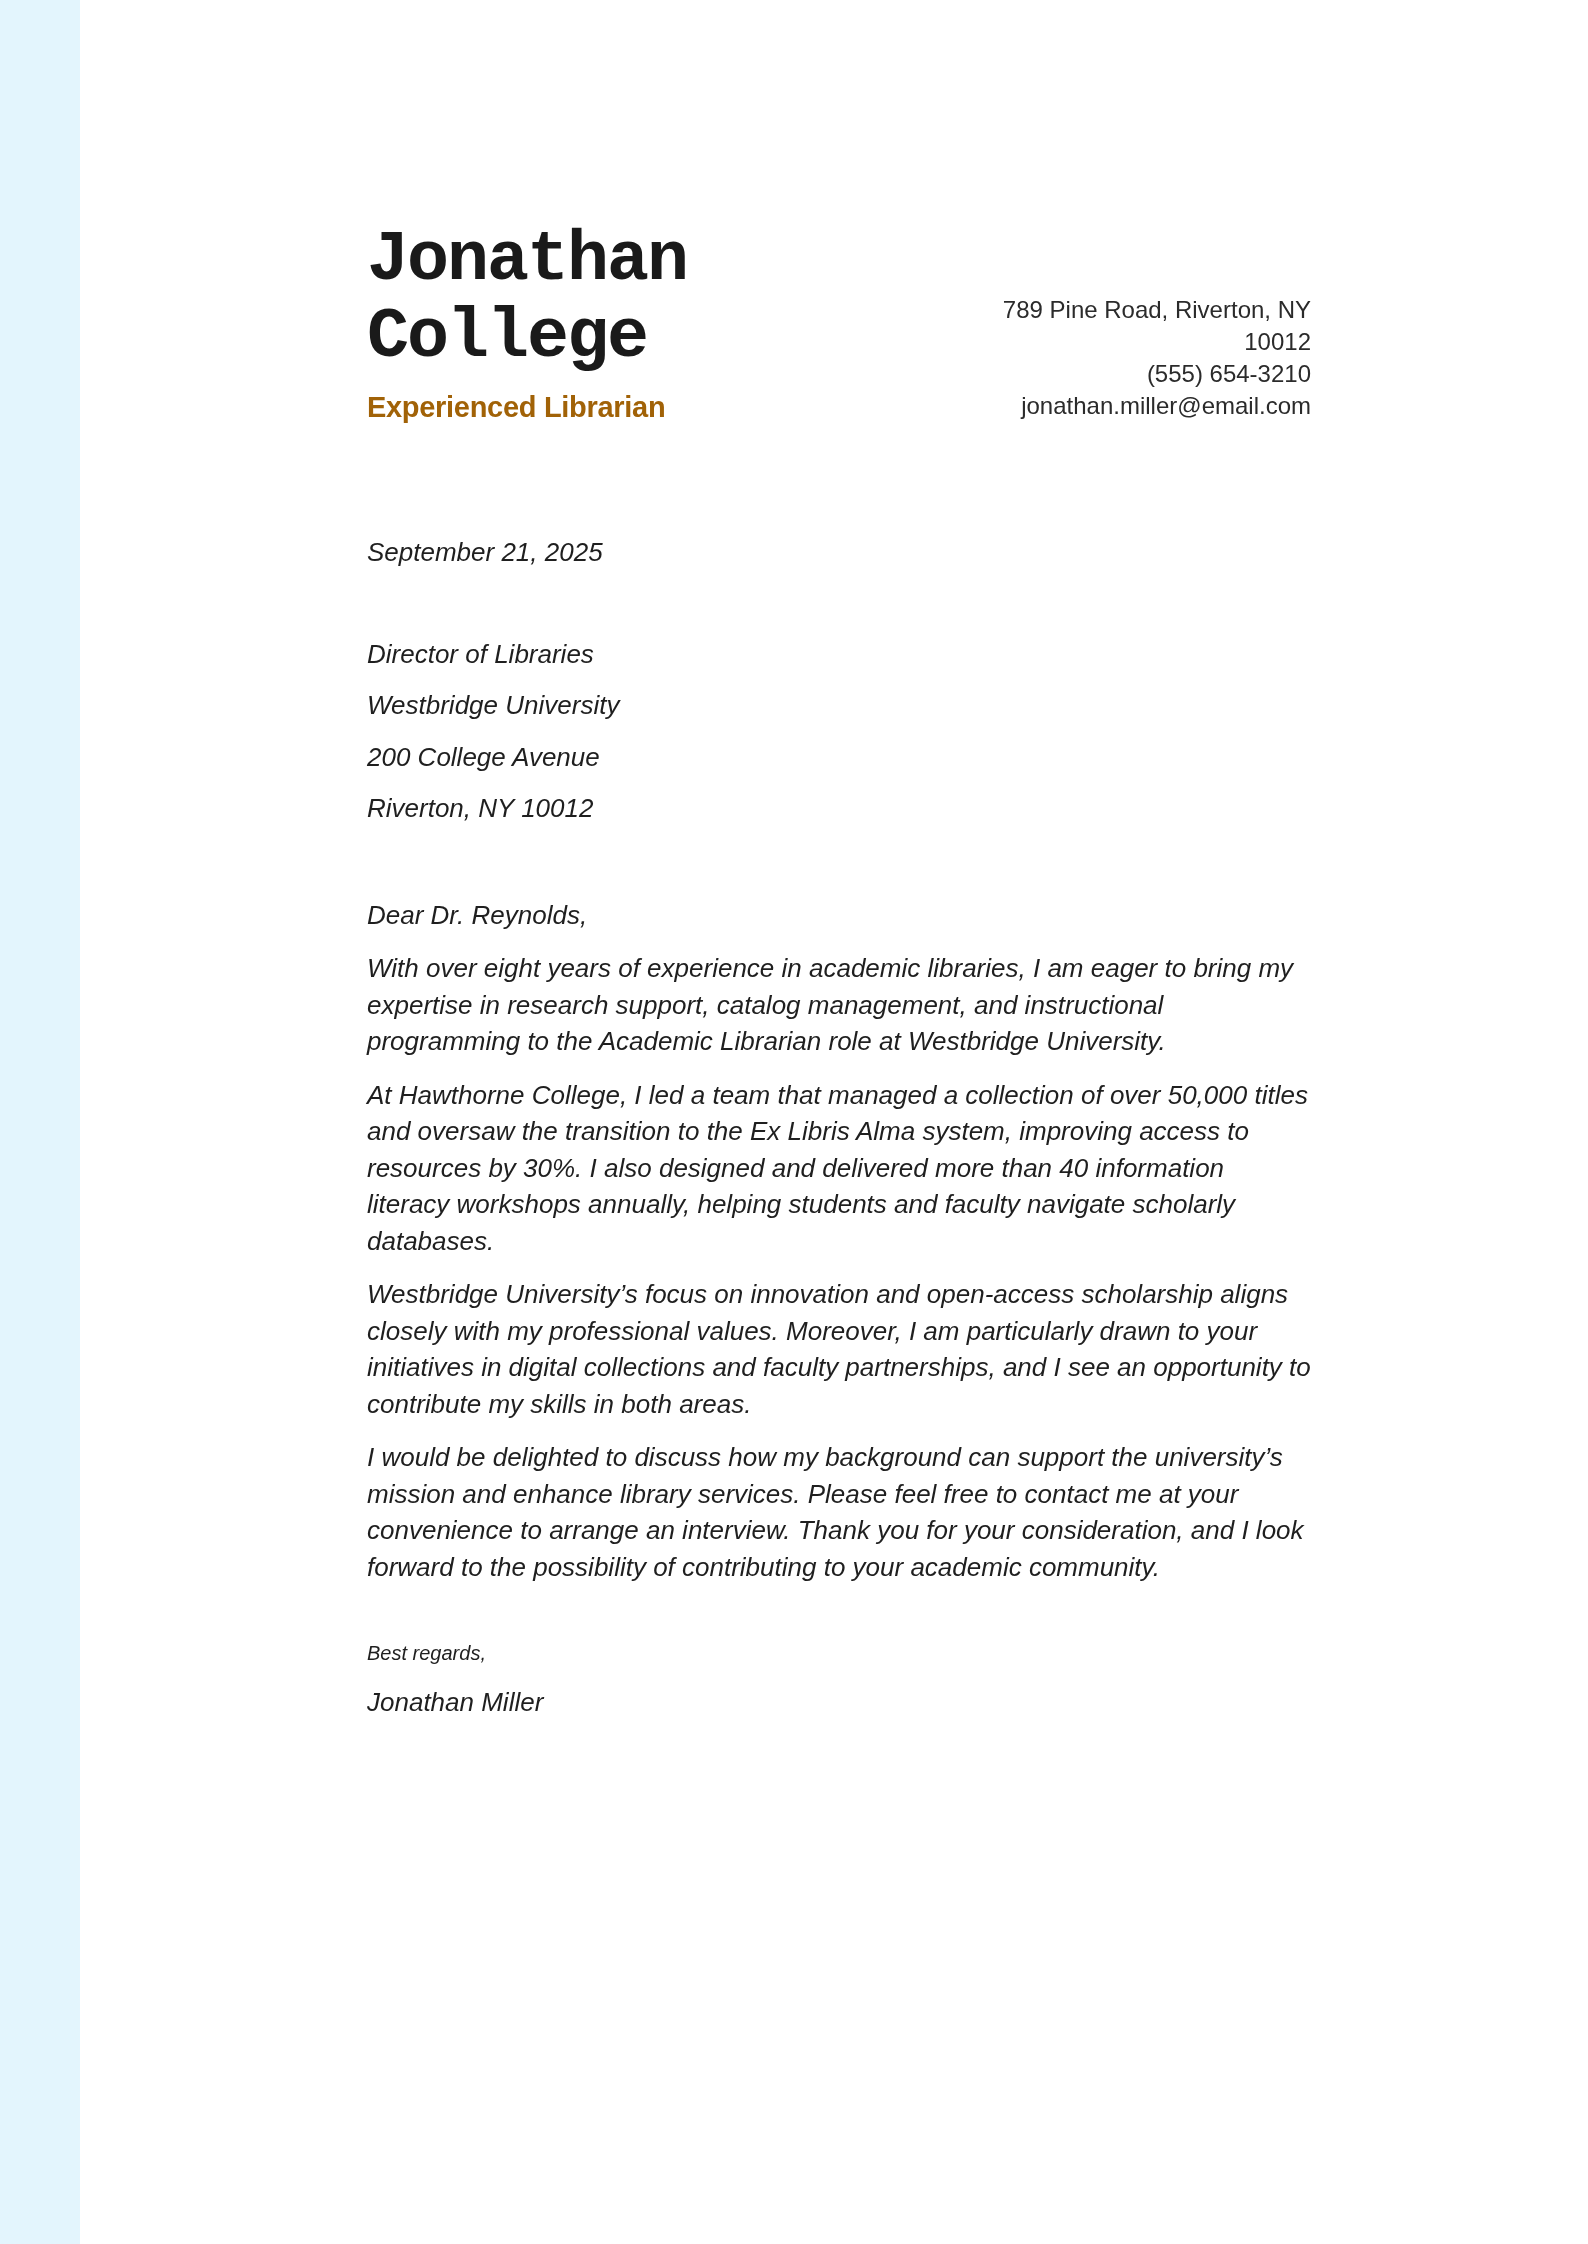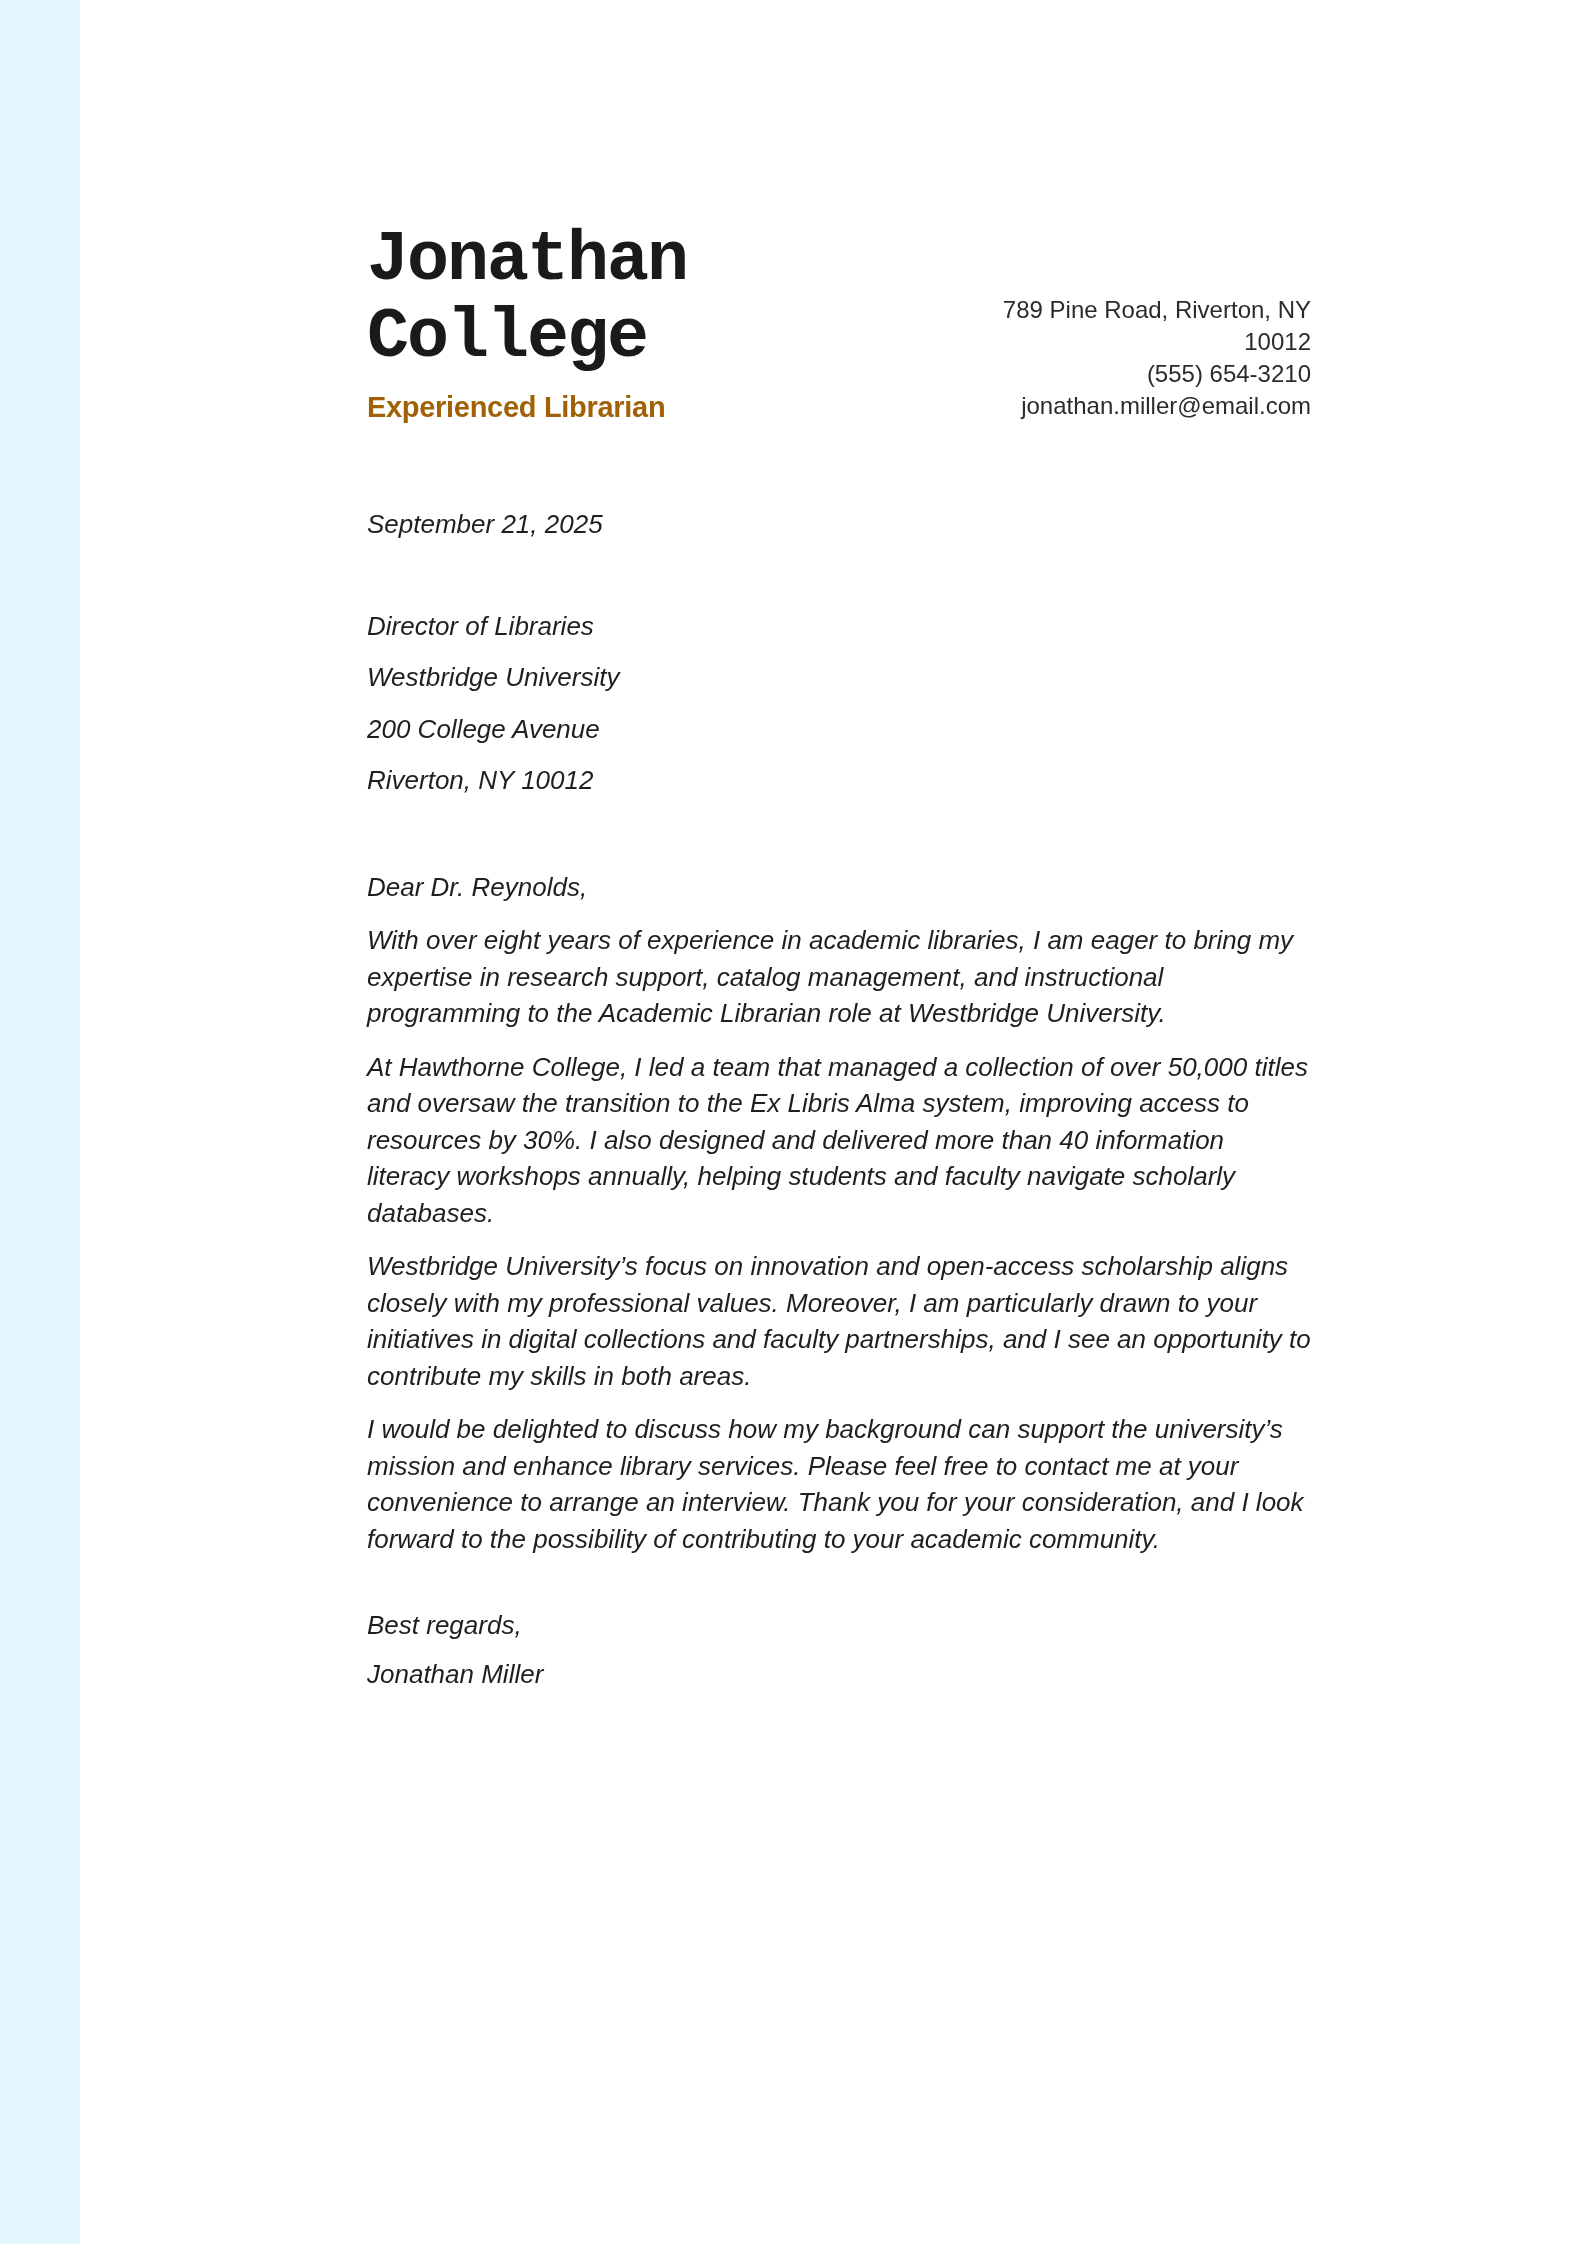--- a/index.html
+++ b/index.html
@@ -51,21 +51,21 @@
   .contact {
     padding-top: 72px;
     text-align: right;
     font-size: 24px;
     line-height: 32px;
     color: #2b2b2b;
     white-space: nowrap;
   }
   .letter-body { font-style: italic; color: #1f1f1f; }
   .date {
-    margin-top: 80px;
+    margin-top: 108px;
     font-size: 26px;
     line-height: 36.5px;
   }
   .recipient { margin-top: 65px; }
   .recipient p {
     font-size: 26px;
     line-height: 36.5px;
     margin-bottom: 15px;
   }
   .recipient p:last-child { margin-bottom: 0; }
@@ -75,21 +75,21 @@
     line-height: 36.5px;
   }
   .para {
     margin-top: 17px;
     font-size: 26px;
     line-height: 36.5px;
     max-width: 944px;
   }
   .closing {
     margin-top: 50px;
-    font-size: 26px;
+    font-size: 20px;
     line-height: 36.5px;
   }
   .signature {
     margin-top: 12px;
     font-size: 26px;
     line-height: 36.5px;
   }
 </style>
 </head>
 <body>

